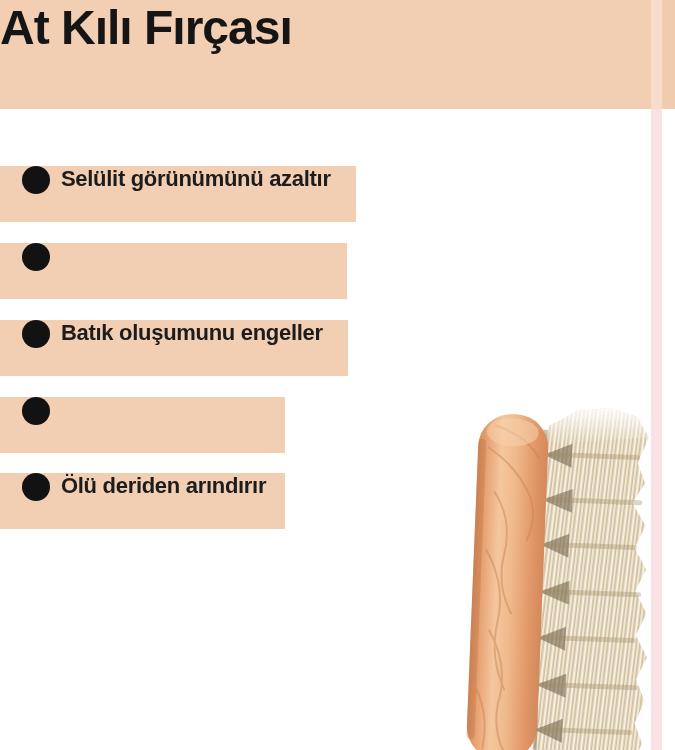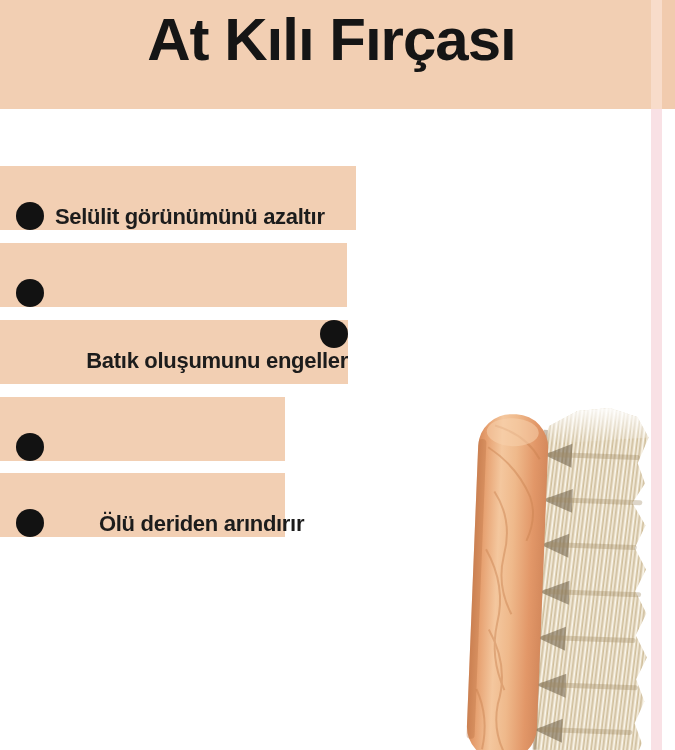--- a/index.html
+++ b/index.html
@@ -11,45 +11,44 @@
     font-family:"Liberation Sans", sans-serif;
   }
 
   
   .header{
     position:absolute;left:0;top:0;width:675px;height:109px;
     background:#f2cfb3;
   }
   .title{
     position:absolute;left:0;top:0;width:651px;
-    margin:6px;padding-top:4px;
-    text-align:center;
-    font-size:60px;line-height:1.0;
+    margin:0;padding-top:4px;
+    font-size:48px;line-height:1.0;
     font-weight:800;letter-spacing:-1px;
     color:#151515;
   }
 
   
   .next-header{position:absolute;left:662px;top:0;width:13px;height:109px;background:#f1cbae;}
   .gutter-header{position:absolute;left:651px;top:0;width:11px;height:109px;background:#f8dcca;}
   .gutter-body{position:absolute;left:651px;top:109px;width:11px;height:641px;background:#f9e1e5;}
 
   
   .bar{
-    position:absolute;left:0;height:64px;
+    position:absolute;left:0;height:56px;
     background:#f2cfb3;
-    display:flex;align-items:flex-end;
-    padding-left:16px;box-sizing:border-box;
+    display:flex;align-items:flex-start;
+    padding-left:22px;box-sizing:border-box;
     list-style:none;margin:0;
   }
   .bar-0{top:166px;width:356px;}
   .bar-1{top:243px;width:347px;}
-  .bar-2{top:320px;width:348px;flex-direction:column;}
+  .bar-2{top:320px;width:348px;}
   .bar-3{top:397px;width:285px;}
-  .bar-4{top:473px;width:285px;gap:44px;}
+  .bar-4{top:473px;width:285px;}
   .dot{
     width:28px;height:28px;border-radius:50%;
     background:#121212;flex:0 0 28px;
   }
   .bar .label{
     margin-left:11px;
     font-size:22px;font-weight:700;
     letter-spacing:-0.3px;
     color:#1c1c1c;
     white-space:nowrap;

